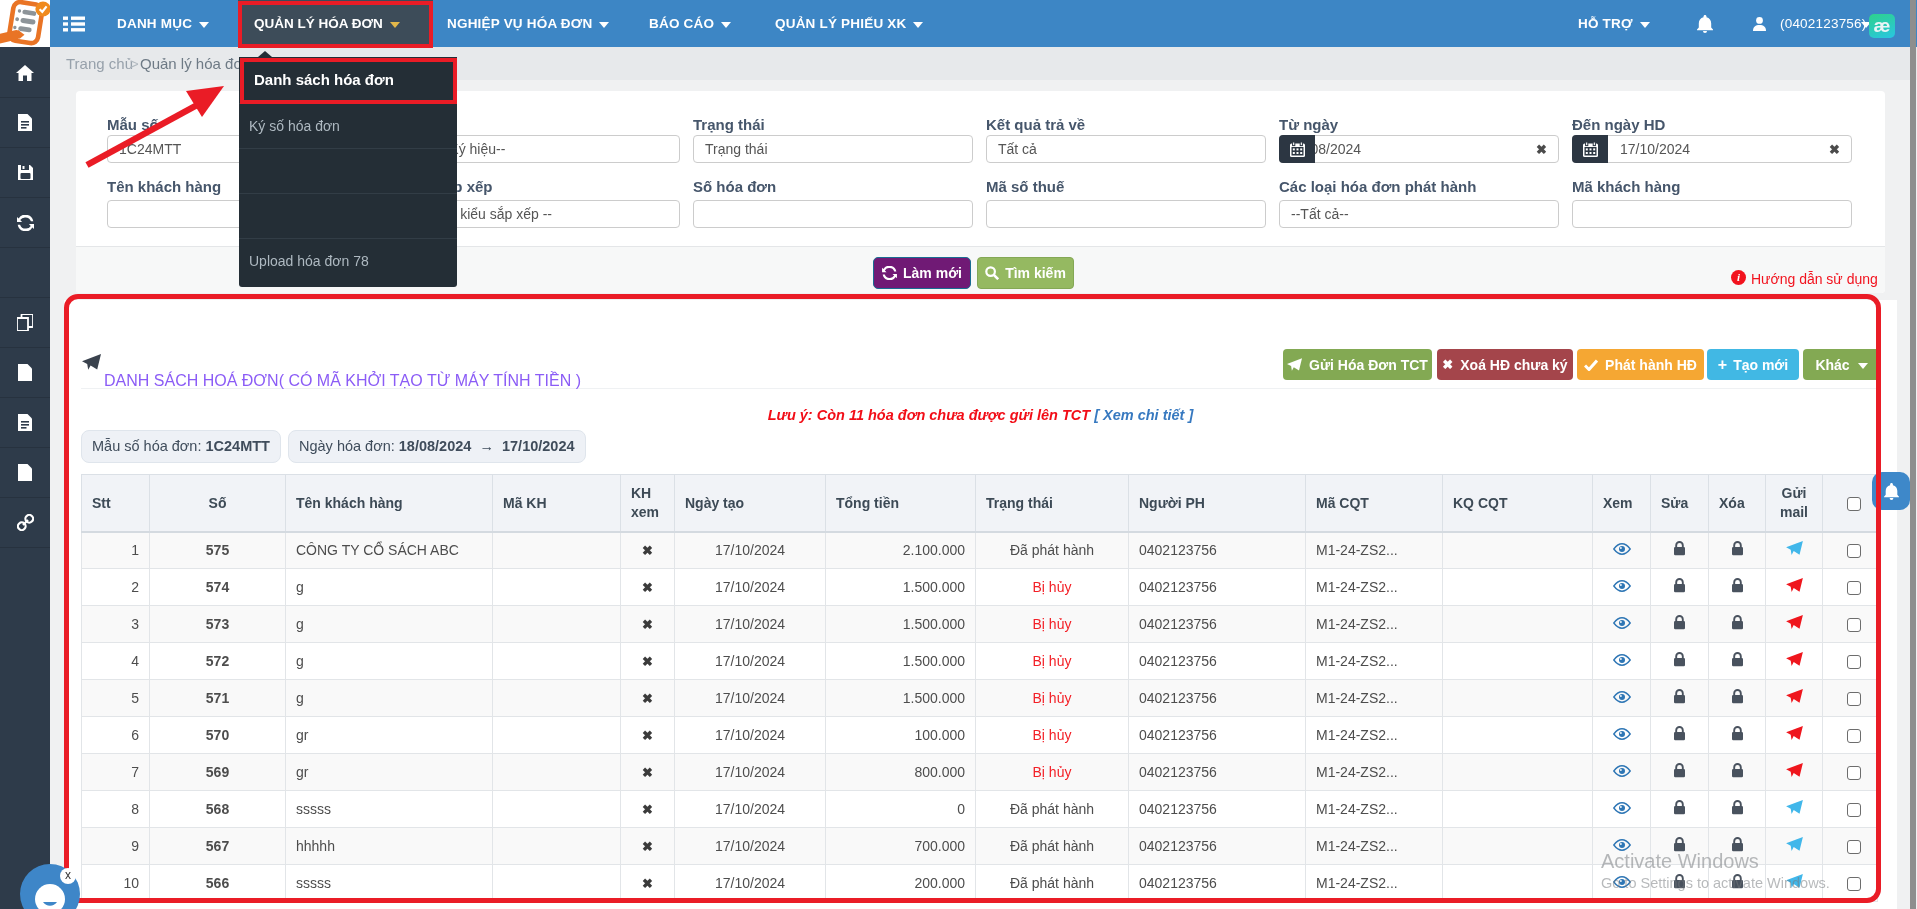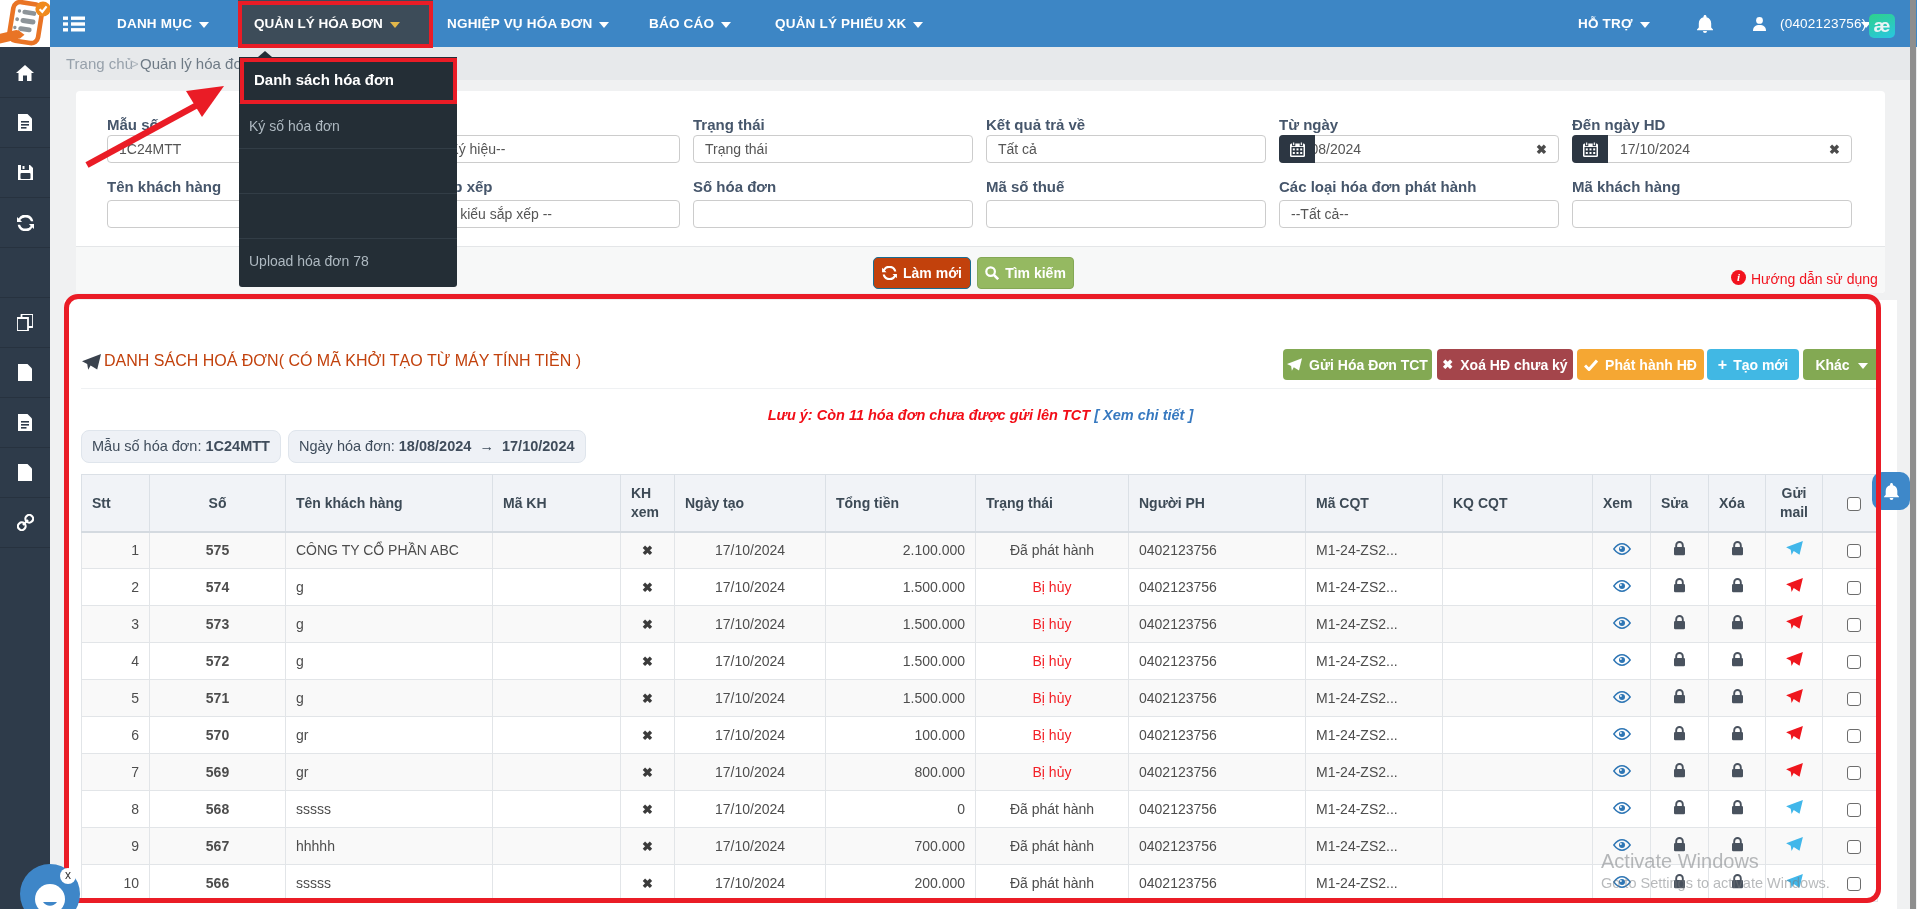--- a/index.html
+++ b/index.html
@@ -222,40 +222,40 @@
 <div class="flabel" style="left:693px;top:179px">Số hóa đơn</div>
 <div class="flabel" style="left:986px;top:179px">Mã số thuế</div>
 <div class="flabel" style="left:1279px;top:179px">Các loại hóa đơn phát hành</div>
 <div class="flabel" style="left:1572px;top:179px">Mã khách hàng</div>
 <div class="finput" style="left:107px;top:200px;width:280px"></div>
 <div class="finput" style="left:400px;top:200px;width:280px;padding-left:46px">-- kiểu sắp xếp --</div>
 <div class="finput" style="left:693px;top:200px;width:280px"></div>
 <div class="finput" style="left:986px;top:200px;width:280px"></div>
 <div class="finput" style="left:1279px;top:200px;width:280px">--Tất cả--</div>
 <div class="finput" style="left:1572px;top:200px;width:280px"></div>
-<div class="btn" style="left:873px;top:257px;width:98px;height:32px;background:#c2410c;border:1px solid #186d92;border-radius:5px">
+<div class="btn" style="left:873px;top:257px;width:98px;height:32px;background:#701a75;border:1px solid #186d92;border-radius:5px">
   <svg width="15" height="14" viewBox="0 0 17 16" style="margin-right:6px">
       <path d="M8.5 2.4 A5.7 5.7 0 0 1 13.9 6.3 L16.3 6.3 A8 8 0 0 0 1.6 3.5 L0 1.9 L0 7 L5.1 7 L3.2 5.1 A5.7 5.7 0 0 1 8.5 2.4 Z" fill="#fff"></path>
       <path d="M8.5 13.6 A5.7 5.7 0 0 1 3.1 9.7 L.7 9.7 A8 8 0 0 0 15.4 12.5 L17 14.1 L17 9 L11.9 9 L13.8 10.9 A5.7 5.7 0 0 1 8.5 13.6 Z" fill="#fff"></path>
     </svg>
   Làm mới</div>
 <div class="btn" style="left:977px;top:257px;width:97px;height:32px;background:#95b961;border:1px solid #84a855">
   <svg width="14" height="14" viewBox="0 0 14 14" style="margin-right:6px">
       <circle cx="5.6" cy="5.6" r="4.3" fill="none" stroke="#fff" stroke-width="2.2"></circle>
       <path d="M8.8 8.8 L13.2 13.2" stroke="#fff" stroke-width="2.6"></path>
     </svg>
   Tìm kiếm</div>
 <div style="position:absolute;left:1731px;top:270px;width:15px;height:15px;border-radius:50%;background:#f2131e;color:#fff;font-size:11px;font-weight:700;text-align:center;line-height:15px;font-family:'Liberation Serif',serif;font-style:italic">i</div>
 <div style="position:absolute;left:1751px;top:271px;font-size:14px;color:#f2131e">Hướng dẫn sử dụng</div>
 
 <div style="position:absolute;left:64px;top:300px;width:1833px;height:609px;background:#fff"></div>
 <svg width="19" height="17" viewBox="0 0 19 17" style="position:absolute;left:82px;top:354px;z-index:5">
     <path d="M0 7.2 L19 0 L15.2 15.5 L8.6 11.4 L6.2 15.8 L5.2 9.9 Z M15.2 15.5 L8.6 11.4 L16.5 3.2 Z" fill="#3a424d"></path>
   </svg>
-<div style="position:absolute;left:104px;top:352px;font-size:16px;color:#c2410c;z-index:5">DANH SÁCH HOÁ ĐƠN( CÓ MÃ KHỞI TẠO TỪ MÁY TÍNH TIỀN )</div>
+<div style="position:absolute;left:104px;top:372px;font-size:16px;color:#8b5cf6;z-index:5">DANH SÁCH HOÁ ĐƠN( CÓ MÃ KHỞI TẠO TỪ MÁY TÍNH TIỀN )</div>
 <div style="position:absolute;left:81px;top:388px;width:1799px;height:1px;background:#eff1f3;z-index:4"></div>
 
 <div class="btn" style="left:1283px;top:349px;width:149px;height:31px;background:#83a953">
   <svg width="15" height="14" viewBox="0 0 19 17" style="margin-right:7px">
       <path d="M0 7.2 L19 0 L15.2 15.5 L8.6 11.4 L6.2 15.8 L5.2 9.9 Z" fill="#fff"></path>
     </svg>Gửi Hóa Đơn TCT</div>
 <div class="btn" style="left:1437px;top:349px;width:136px;height:31px;background:#a4454b"><span style="margin-right:7px;font-size:13px">✖</span>Xoá HĐ chưa ký</div>
 <div class="btn" style="left:1577px;top:349px;width:127px;height:31px;background:#f5a733"><svg width="14" height="12" viewBox="0 0 14 12" style="margin-right:7px">
       <path d="M1 6.5 L5 10.5 L13 1.5" stroke="#fff" stroke-width="3" fill="none"></path>
     </svg>Phát hành HĐ</div>
@@ -303,21 +303,21 @@
         <th>KQ CQT</th>
         <th>Xem</th>
         <th>Sửa</th>
         <th>Xóa</th>
         <th class="tc" style="line-height:19px">Gửi<br>mail</th>
         <th class="tc"><span class="cb"></span></th>
       </tr>
 <tr class="odd">
         <td class="tr">1</td>
         <td class="tc bold">575</td>
-        <td>CÔNG TY CỔ PHẦN ABC</td>
+        <td>CÔNG TY CỔ SÁCH ABC</td>
         <td></td>
         <td class="tc"><span style="font-size:13px;font-weight:700;color:#3b3b3b">✖</span></td>
         <td class="tc">17/10/2024</td>
         <td class="tr">2.100.000</td>
         <td class="tc ">Đã phát hành</td>
         <td>0402123756</td>
         <td>M1-24-ZS2...</td>
         <td></td>
         <td class="tc"><svg width="18" height="12" viewBox="0 0 18 12">
             <path d="M.8 6 Q4.8 .8 9 .8 Q13.2 .8 17.2 6 Q13.2 11.2 9 11.2 Q4.8 11.2 .8 6 Z" fill="none" stroke="#2e76b5" stroke-width="1.4"></path>

